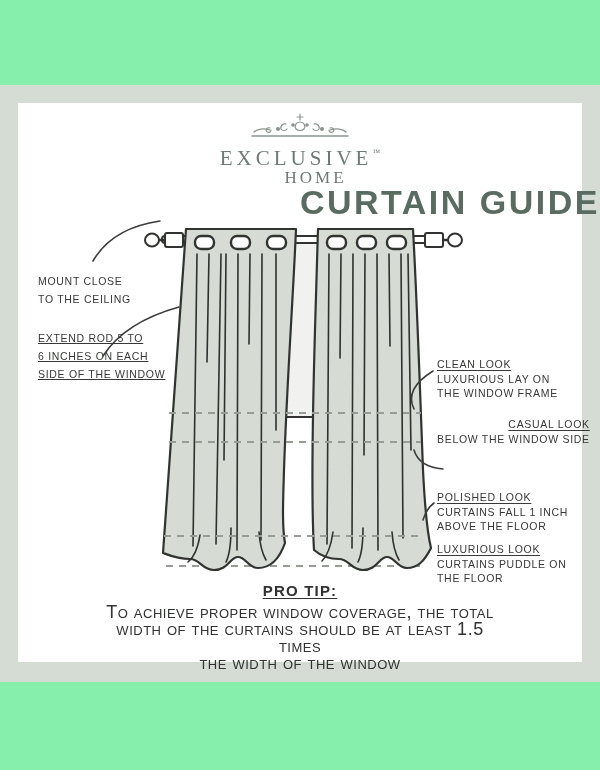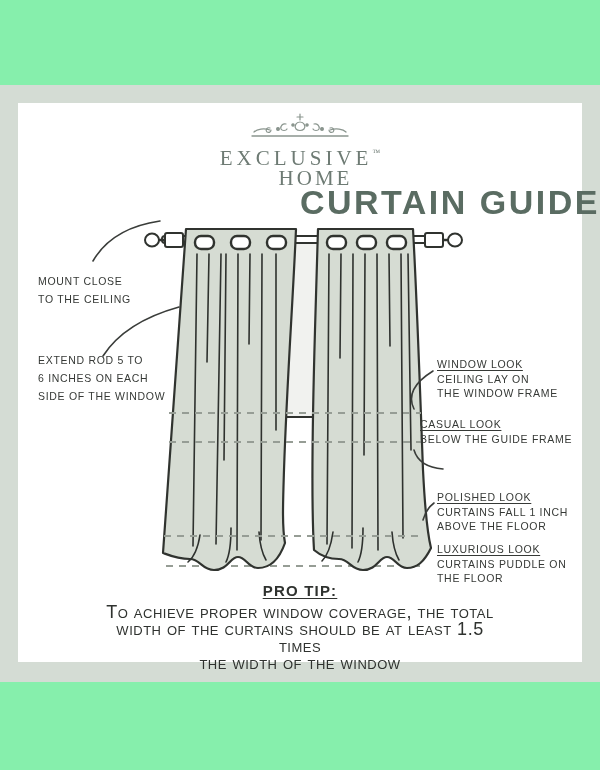--- a/index.html
+++ b/index.html
@@ -11,21 +11,21 @@
   .card{position:absolute;left:18px;top:103px;width:564px;height:559px;background:#ffffff;}
 
   .brand{position:absolute;left:0;top:110px;width:600px;text-align:center;color:#6e7b74;}
   .brand .ornament{display:block;margin:0 auto 2px auto;}
   .brand-name{
     font-family:"Liberation Serif",serif;font-size:21px;letter-spacing:4px;
     color:#6e7b74;line-height:22px;
   }
   .brand-name sup{font-size:8px;letter-spacing:0;vertical-align:10px;}
   .brand-sub{
-    font-family:"Liberation Serif",serif;font-size:21px;letter-spacing:3px;
+    font-family:"Liberation Serif",serif;font-size:17px;letter-spacing:3px;
     color:#6e7b74;line-height:18px;padding-left:31px;
   }
   .title{
     position:absolute;left:0;top:183px;width:600px;margin:0;text-align:right;
     font-size:34px;font-weight:700;letter-spacing:2.5px;color:#5a6c62;
   }
 
   .diagram{position:absolute;left:0;top:0;pointer-events:none;}
 
   .note{position:absolute;color:#363936;font-size:10.5px;letter-spacing:0.7px;}
@@ -162,34 +162,34 @@
       <path d="M414,409 Q404,389 433,371"></path>
       <path d="M414,450 Q419,467 443,469"></path>
       <path d="M423,520 Q426,509 434,503"></path>
     </g>
   </svg>
 
   <div class="note note-left" style="left:38px;top:272px;">
     <div>MOUNT CLOSE</div>
     <div>TO THE CEILING</div>
   </div>
-  <div class="note note-left" style="left:38px;top:351px;">
+  <div class="note note-left" style="left:38px;top:329px;text-decoration:underline;">
     <div>EXTEND ROD 5 TO</div>
     <div>6 INCHES ON EACH</div>
     <div>SIDE OF THE WINDOW</div>
   </div>
 
   <div class="note note-right" style="left:437px;top:357px;">
-    <div class="note-heading">WINDOW LOOK</div>
-    <div>CEILING LAY ON</div>
+    <div class="note-heading">CLEAN LOOK</div>
+    <div>LUXURIOUS LAY ON</div>
     <div>THE WINDOW FRAME</div>
   </div>
-  <div class="note note-right" style="left:420px;top:417px;">
+  <div class="note note-right" style="left:437px;top:417px;text-align:right;">
     <div class="note-heading">CASUAL LOOK</div>
-    <div>BELOW THE GUIDE FRAME</div>
+    <div>BELOW THE WINDOW SIDE</div>
   </div>
   <div class="note note-right" style="left:437px;top:490px;">
     <div class="note-heading">POLISHED LOOK</div>
     <div>CURTAINS FALL 1 INCH</div>
     <div>ABOVE THE FLOOR</div>
   </div>
   <div class="note note-right" style="left:437px;top:542px;">
     <div class="note-heading">LUXURIOUS LOOK</div>
     <div>CURTAINS PUDDLE ON</div>
     <div>THE FLOOR</div>

